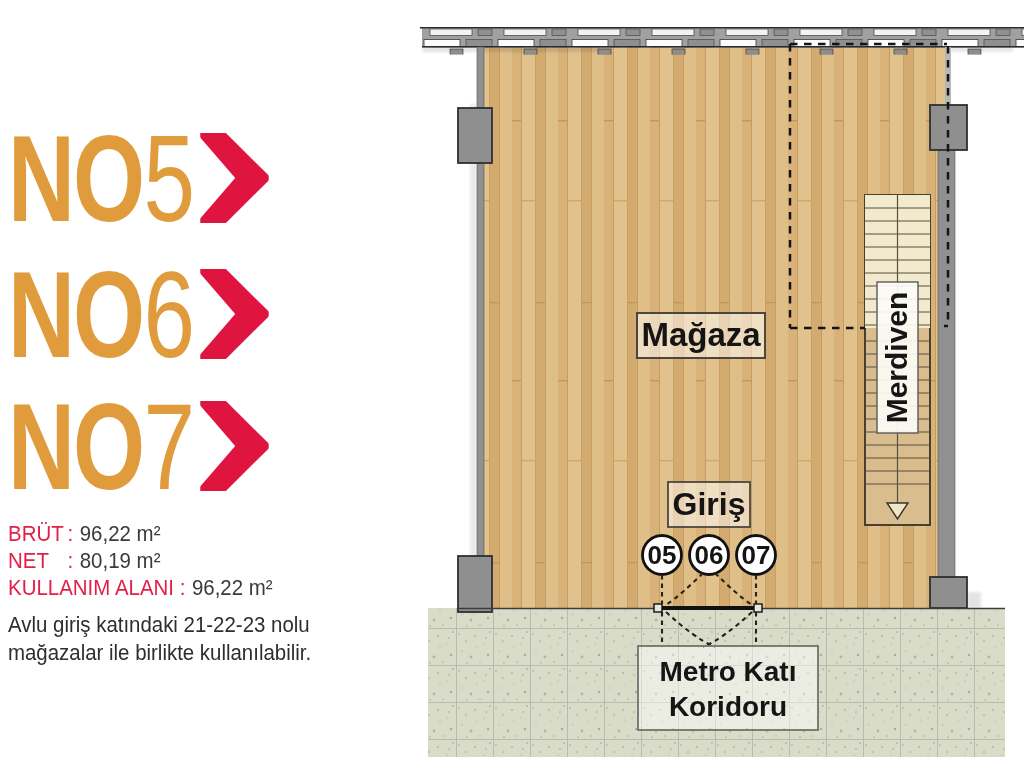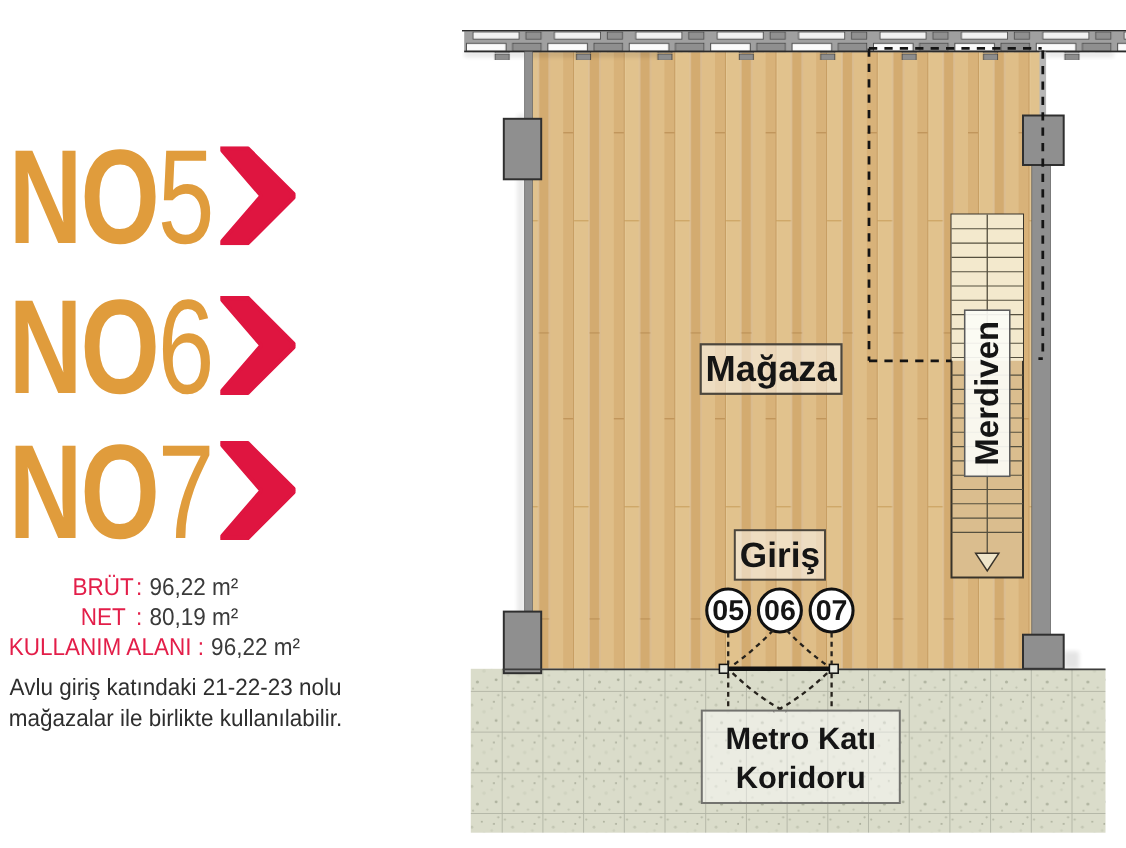--- a/index.html
+++ b/index.html
@@ -1,20 +1,20 @@
 <!DOCTYPE html>
 <html><head>
 <meta charset="utf-8">
 <style>
   html,body{margin:0;padding:0;background:#fff;}
   body{width:1024px;height:771px;position:relative;overflow:hidden;
        font-family:"Liberation Sans",sans-serif;}
 
   
-  .left-panel{position:absolute;left:0;top:0;width:420px;height:638px;background:#fff;text-align:center;}
+  .left-panel{position:absolute;left:0;top:0;width:420px;height:638px;background:#fff;}
 
   .unit-line{position:absolute;left:8px;white-space:nowrap;
              font-size:122px;line-height:122px;color:#E09C3C;
              transform:scaleX(0.76);transform-origin:left top;}
   .unit-line .no{font-weight:800;letter-spacing:-0.02em;}
   .unit-line .digit{font-weight:400;letter-spacing:-0.01em;}
   .unit-line svg.chev{height:90px;width:90px;vertical-align:-2px;margin-left:8px;}
   #unit1{top:118px;} #unit2{top:254px;} #unit3{top:386px;}
 
   .specs{position:absolute;left:8px;top:520px;font-size:22px;line-height:27px;

